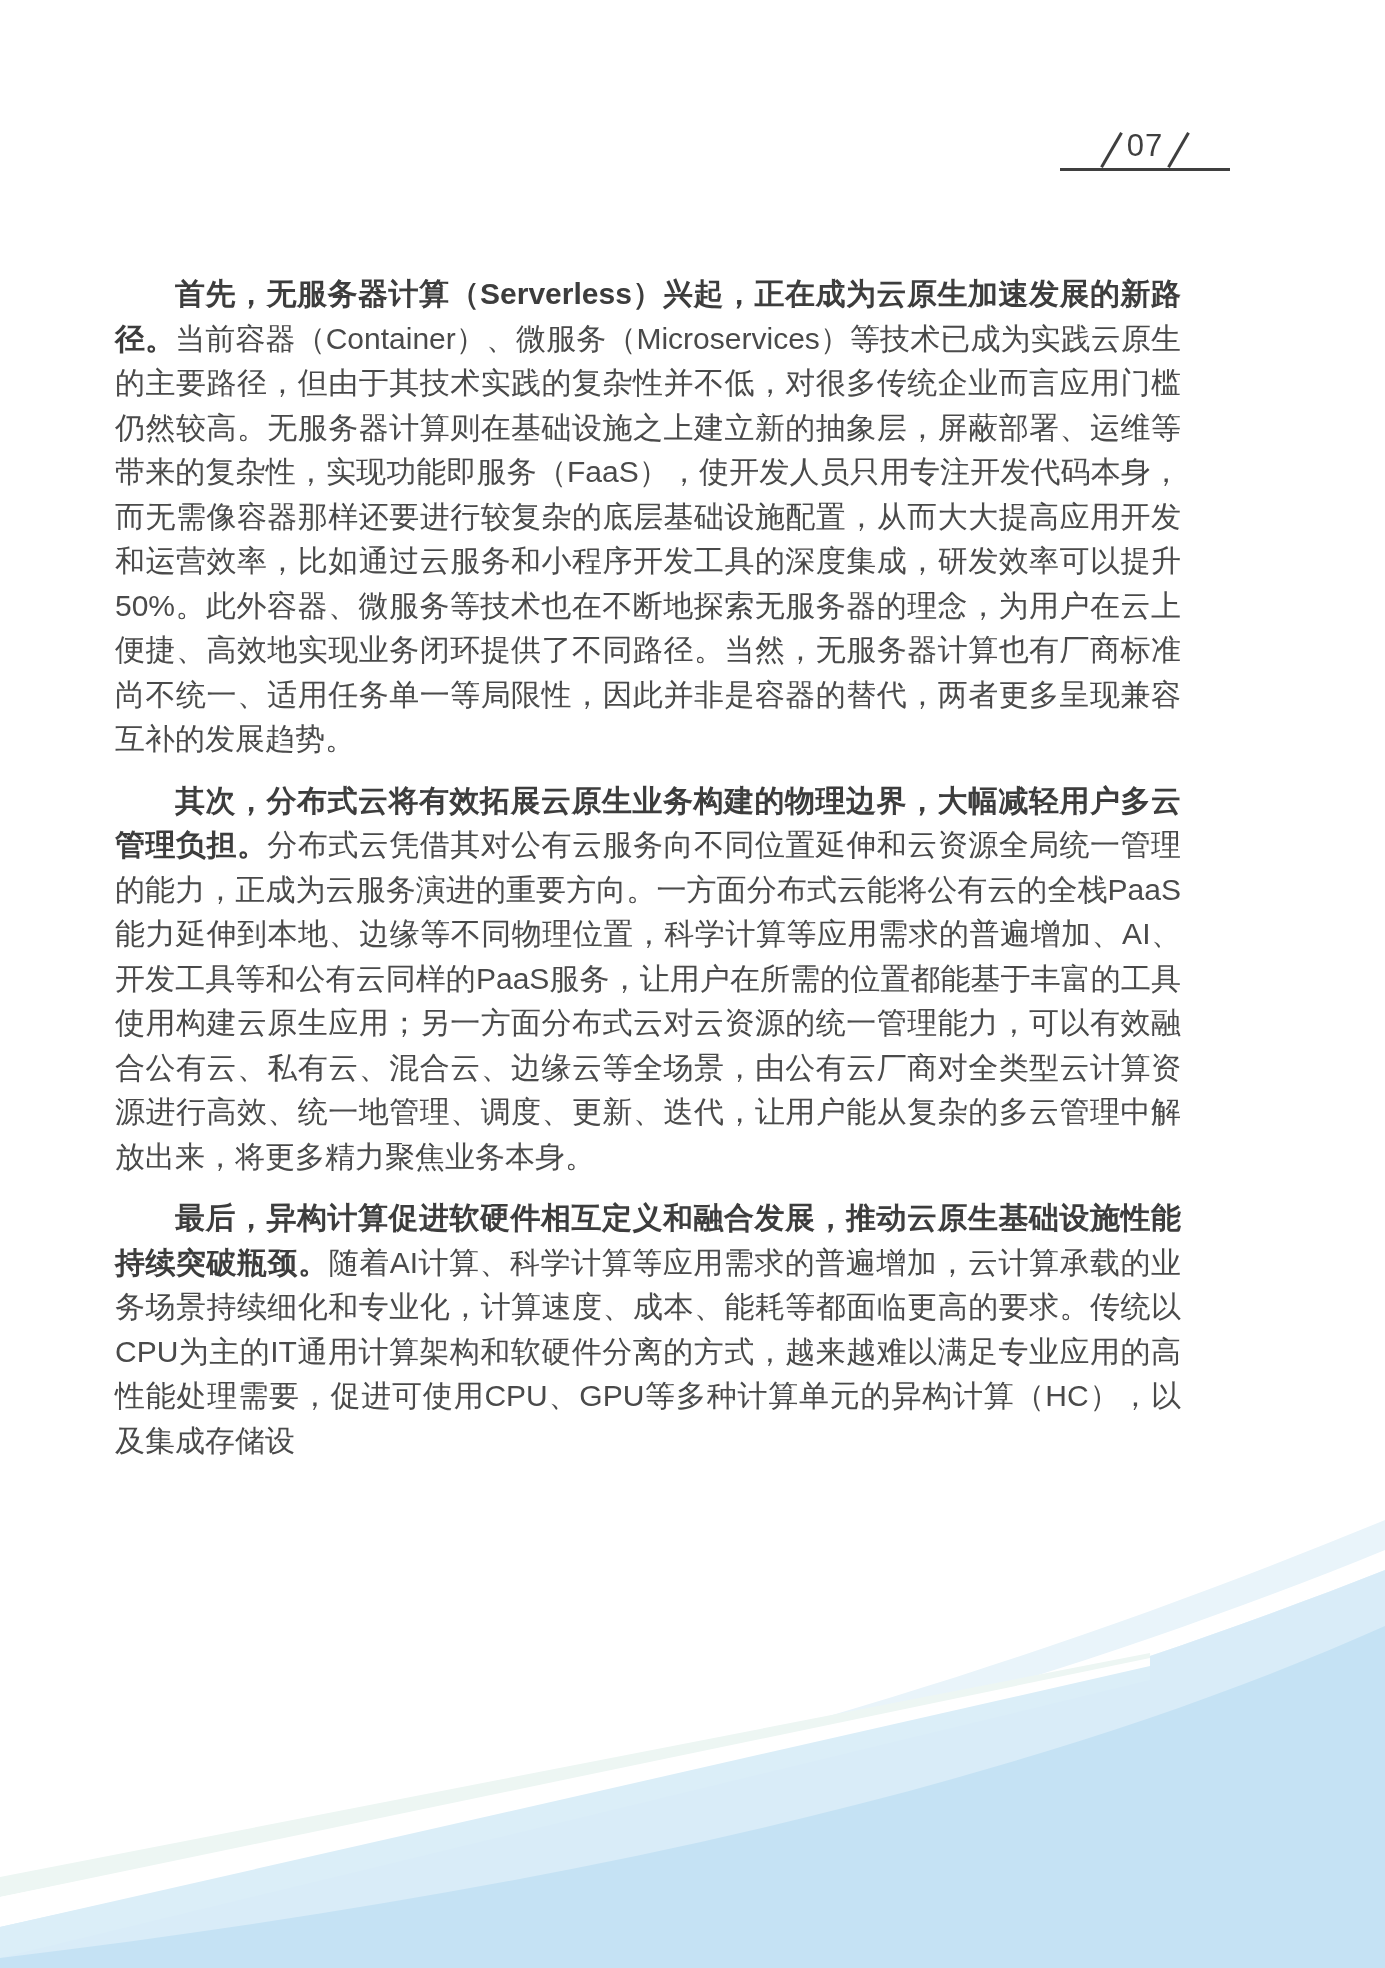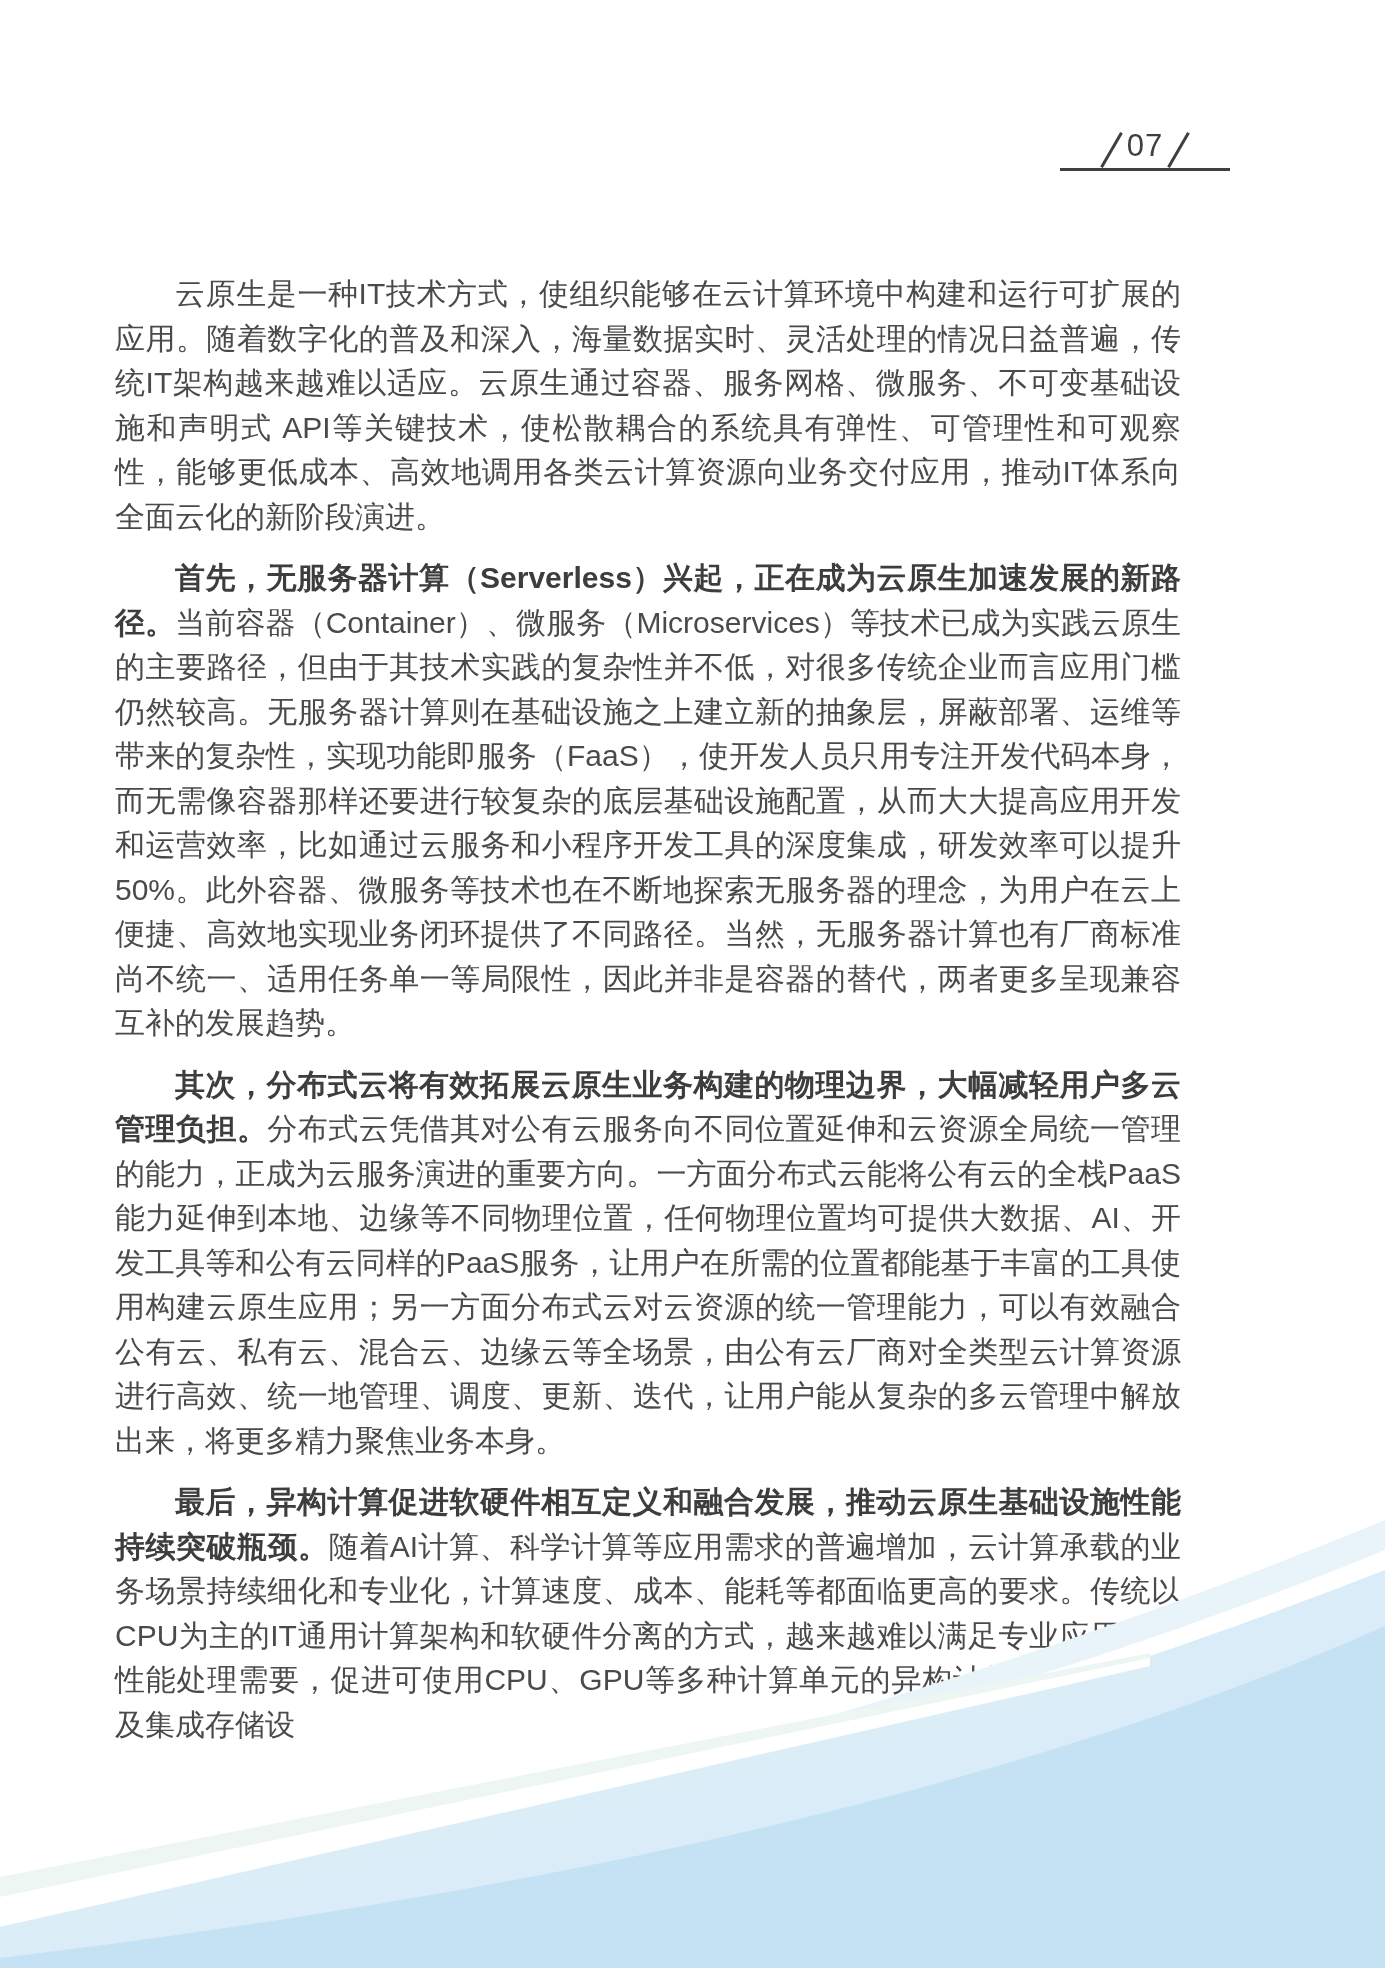--- a/index.html
+++ b/index.html
@@ -77,23 +77,22 @@
 
 <div class="page">
 
   <header class="pageno">
     <span class="slash"></span>
     <span class="num">07</span>
     <span class="slash"></span>
   </header>
 
   <main class="content">
-    <p><b></b><span>云原生是一种IT技术方式，使组织能够在云计算环境中构建和运行可扩展的应用。随着数字化的普及和深入，海量数据实时、灵活处理的情况日益普遍，传统IT架构越来越难以适应。云原生通过容器、服务网格、微服务、不可变基础设施和声明式 API等关键技术，使松散耦合的系统具有弹性、可管理性和可观察性，能够更低成本、高效地调用各类云计算资源向业务交付应用，推动IT体系向全面云化的新阶段演进。</span></p>
     <p><b>首先，无服务器计算（Serverless）兴起，正在成为云原生加速发展的新路径。</b><span>当前容器（Container）、微服务（Microservices）等技术已成为实践云原生的主要路径，但由于其技术实践的复杂性并不低，对很多传统企业而言应用门槛仍然较高。无服务器计算则在基础设施之上建立新的抽象层，屏蔽部署、运维等带来的复杂性，实现功能即服务（FaaS），使开发人员只用专注开发代码本身，而无需像容器那样还要进行较复杂的底层基础设施配置，从而大大提高应用开发和运营效率，比如通过云服务和小程序开发工具的深度集成，研发效率可以提升50%。此外容器、微服务等技术也在不断地探索无服务器的理念，为用户在云上便捷、高效地实现业务闭环提供了不同路径。当然，无服务器计算也有厂商标准尚不统一、适用任务单一等局限性，因此并非是容器的替代，两者更多呈现兼容互补的发展趋势。</span></p>
-    <p><b>其次，分布式云将有效拓展云原生业务构建的物理边界，大幅减轻用户多云管理负担。</b><span>分布式云凭借其对公有云服务向不同位置延伸和云资源全局统一管理的能力，正成为云服务演进的重要方向。一方面分布式云能将公有云的全栈PaaS能力延伸到本地、边缘等不同物理位置，任何物理位置均可提供大数据、AI、开发工具等和公有云同样的PaaS服务，让用户在所需的位置都能基于丰富的工具使用构建云原生应用；另一方面分布式云对云资源的统一管理能力，可以有效融合公有云、私有云、混合云、边缘云等全场景，由公有云厂商对全类型云计算资源进行高效、统一地管理、调度、更新、迭代，让用户能从复杂的多云管理中解放出来，将更多精力聚焦业务本身。</span></p>
+    <p><b>其次，分布式云将有效拓展云原生业务构建的物理边界，大幅减轻用户多云管理负担。</b><span>分布式云凭借其对公有云服务向不同位置延伸和云资源全局统一管理的能力，正成为云服务演进的重要方向。一方面分布式云能将公有云的全栈PaaS能力延伸到本地、边缘等不同物理位置，科学计算等应用需求的普遍增加、AI、开发工具等和公有云同样的PaaS服务，让用户在所需的位置都能基于丰富的工具使用构建云原生应用；另一方面分布式云对云资源的统一管理能力，可以有效融合公有云、私有云、混合云、边缘云等全场景，由公有云厂商对全类型云计算资源进行高效、统一地管理、调度、更新、迭代，让用户能从复杂的多云管理中解放出来，将更多精力聚焦业务本身。</span></p>
     <p><b>最后，异构计算促进软硬件相互定义和融合发展，推动云原生基础设施性能持续突破瓶颈。</b><span>随着AI计算、科学计算等应用需求的普遍增加，云计算承载的业务场景持续细化和专业化，计算速度、成本、能耗等都面临更高的要求。传统以CPU为主的IT通用计算架构和软硬件分离的方式，越来越难以满足专业应用的高性能处理需要，促进可使用CPU、GPU等多种计算单元的异构计算（HC），以及集成存储设</span></p>
   </main>
 
   <svg class="wave" viewBox="0 0 1385 470" preserveAspectRatio="none" xmlns="http://www.w3.org/2000/svg">
     <path d="M1385,22 C1050,160 550,330 0,380 L0,470 L1385,470 Z" fill="#e9f4fa"></path>
     <path d="M1385,52 C1060,185 560,340 0,385 L0,402 C560,357 1060,200 1385,72 Z" fill="#ffffff"></path>
     <path d="M1385,72 C1060,200 560,357 0,402 L0,470 L1385,470 Z" fill="#d9ecf8"></path>
     <path d="M0,379 L1150,155 L1150,168 L0,399 Z" fill="#edf6f3"></path>
     <path d="M0,399 L1150,160 L1150,175 L0,429 Z" fill="#ffffff"></path>
     <path d="M0,429 L1150,168 L1150,182 L0,460 Z" fill="#dbeef8"></path>

